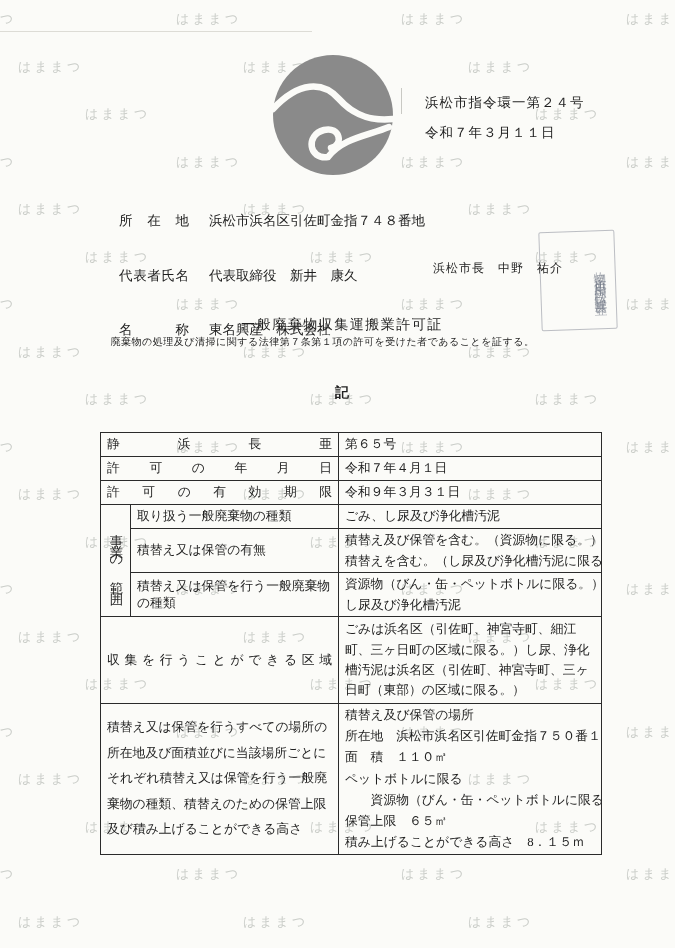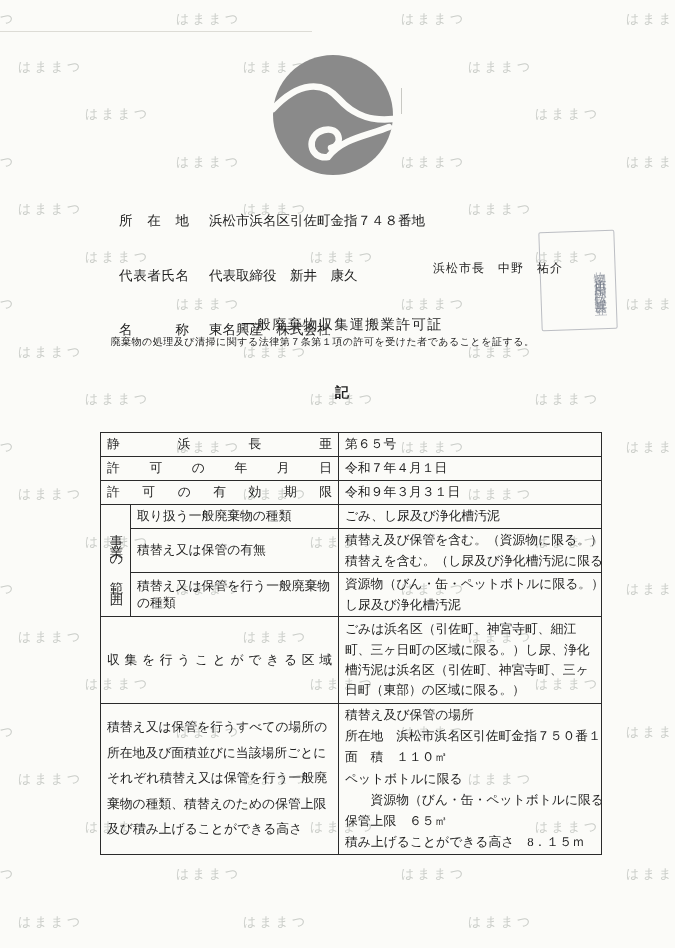--- a/index.html
+++ b/index.html
@@ -149,20 +149,24 @@
     </div>
   <div class="artifact-hline"></div>
   <div class="artifact-vline"></div>
 
   <svg class="emblem" viewBox="-63 -63 126 126">
     <circle cx="0" cy="0" r="60" fill="#8a8a8a"></circle>
     <path d="M -60,-6 C -34,-34 -10,-34 6,-16 C 22,2 40,6 60,4" fill="none" stroke="#fbfbf8" stroke-width="6.5" stroke-linecap="round"></path>
     <path d="M 56,12 C 34,21 10,23 -5,42 C -24,45 -28,20 -9,15 C 7,11 11,30 -2,33" fill="none" stroke="#fbfbf8" stroke-width="6.5" stroke-linecap="round"></path>
   </svg>
 
+  <div class="hdr">
+    <div>浜松市指令環一第２４号</div>
+    <div>令和７年３月１１日</div>
+  </div>
 
   <div class="recipient">
     <div class="row">
       <span class="lab">所在地</span>
       <span>浜松市浜名区引佐町金指７４８番地</span>
     </div>
     <div class="row">
       <span class="lab">代表者氏名</span>
       <span>代表取締役　新井　康久</span>
     </div>

